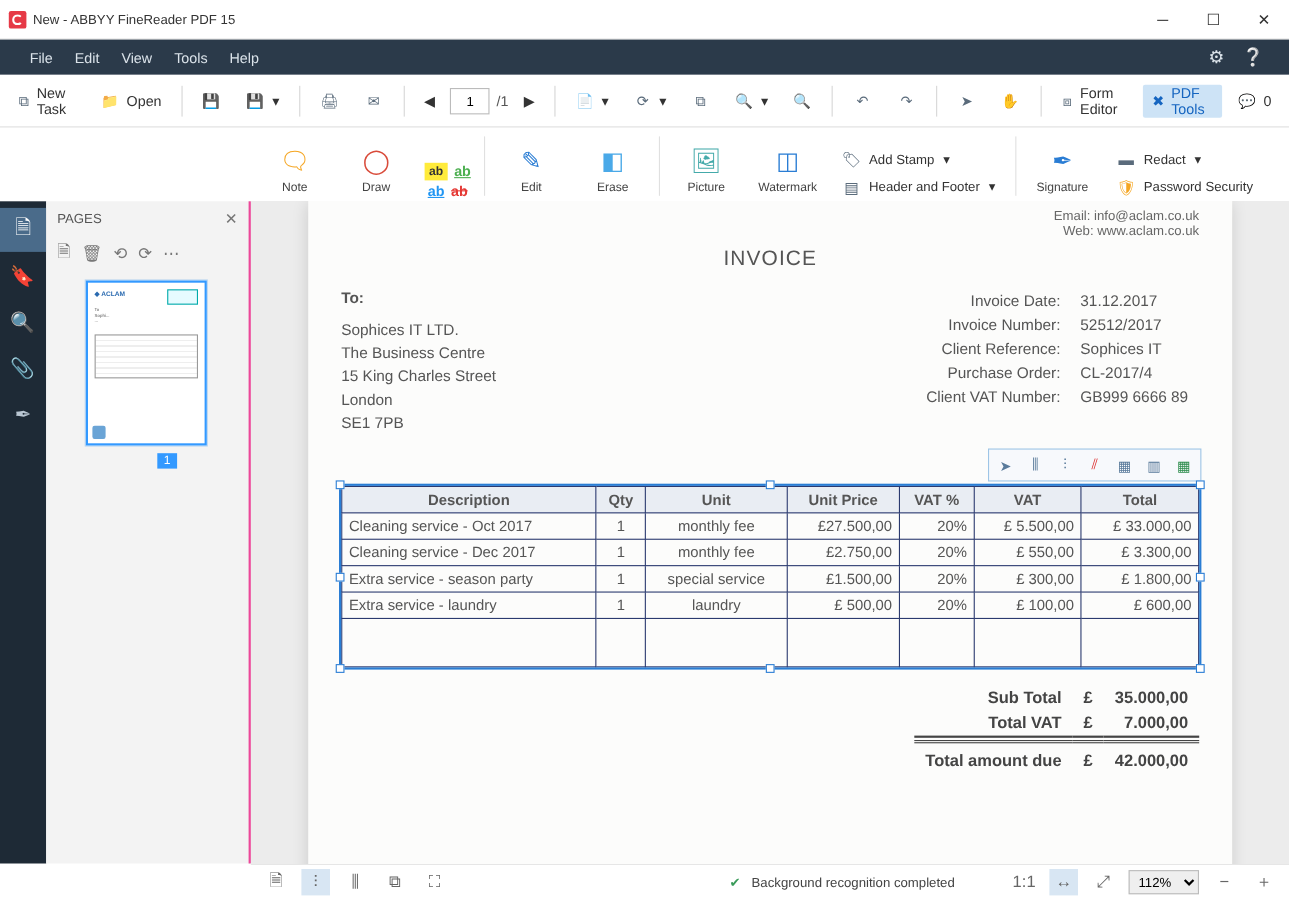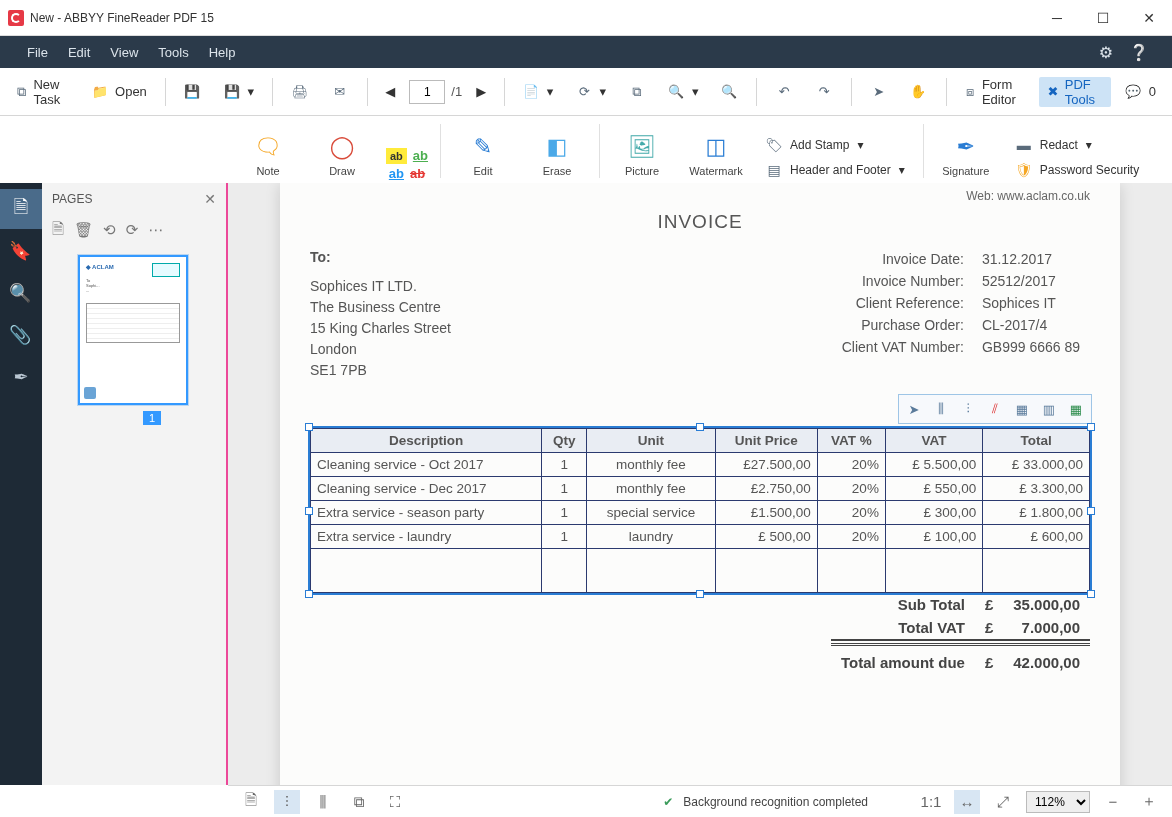--- a/index.html
+++ b/index.html
@@ -74,21 +74,21 @@
 .handle { position:absolute; width:8px; height:8px; background:#fff; border:1.5px solid #2a7dd4; }
 
 table.inv { width:100%; border-collapse:collapse; outline:2px solid #2a7dd4; }
 table.inv th, table.inv td { border:1.2px solid #2b3a6f; padding:4px 6px; font-size:13.5px; color:#555; height:20px; }
 table.inv th { background:#e9edf3; font-weight:bold; text-align:center; }
 table.inv td.r { text-align:right; }
 table.inv td.c { text-align:center; }
 table.inv td.l { text-align:left; }
 table.inv tr.empty td { height:44px; }
 
-.totals { width:100%; display:flex; justify-content:flex-end; }
+.totals { margin-top:16px; width:100%; display:flex; justify-content:flex-end; }
 .totals table { border-collapse:collapse; }
 .totals td { padding:3px 10px; font-size:14px; color:#444; text-align:right; }
 .totals .bold td { font-weight:bold; font-size:15px; }
 .totals .line td { border-top:2px solid #444; }
 .totals .dbl td { border-top:3px double #444; padding-top:8px; }
 
 .statusbar { position:absolute; left:228px; right:0; bottom:0; height:32px; background:#fff; border-top:1px solid #d6d6d6; display:flex; align-items:center; padding:0 10px; gap:10px; font-size:12px; color:#444; }
 .statusbar .sbtn { width:26px; height:24px; display:flex; align-items:center; justify-content:center; color:#666; font-size:15px; }
 .statusbar .sbtn.active { background:#d8e6f3; }
 .spacer { flex:1; }
@@ -276,20 +276,21 @@
         <div class="ttable"></div>
         <div class="badge"></div>
       </div>
       <div class="thumbnum"><span>1</span></div>
     </div>
   </div>
 
   <div class="docarea">
     <div class="page">
       <div class="topmeta">
+        <div>Email: info@aclam.co.uk</div>
         <div>Web: www.aclam.co.uk</div>
       </div>
       <h2>INVOICE</h2>
       <div class="infocols">
         <div class="to">
           <div class="lab">To:</div>
           <div>Sophices IT LTD.</div>
           <div>The Business Centre</div>
           <div>15 King Charles Street</div>
           <div>London</div>

